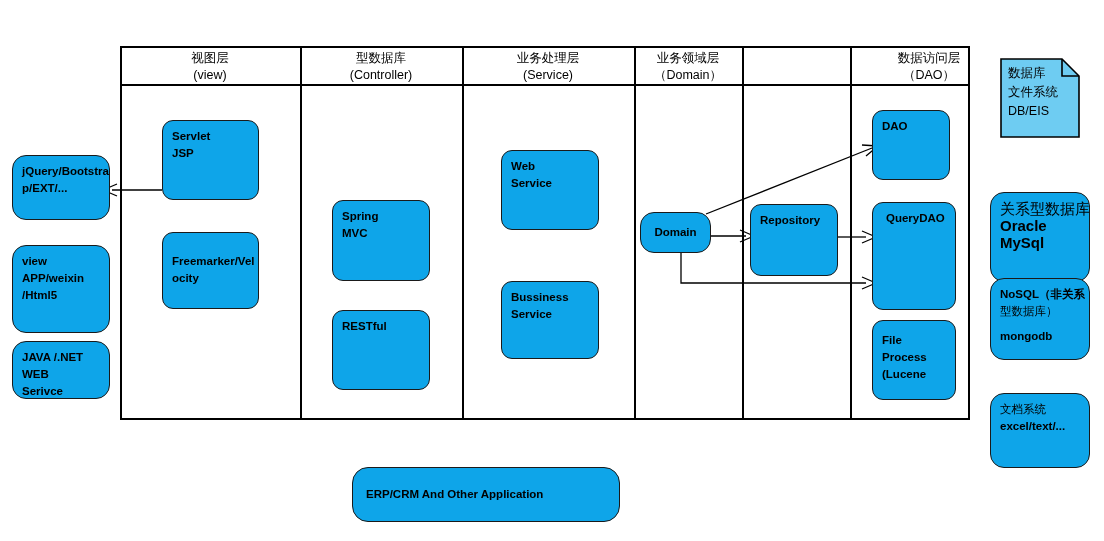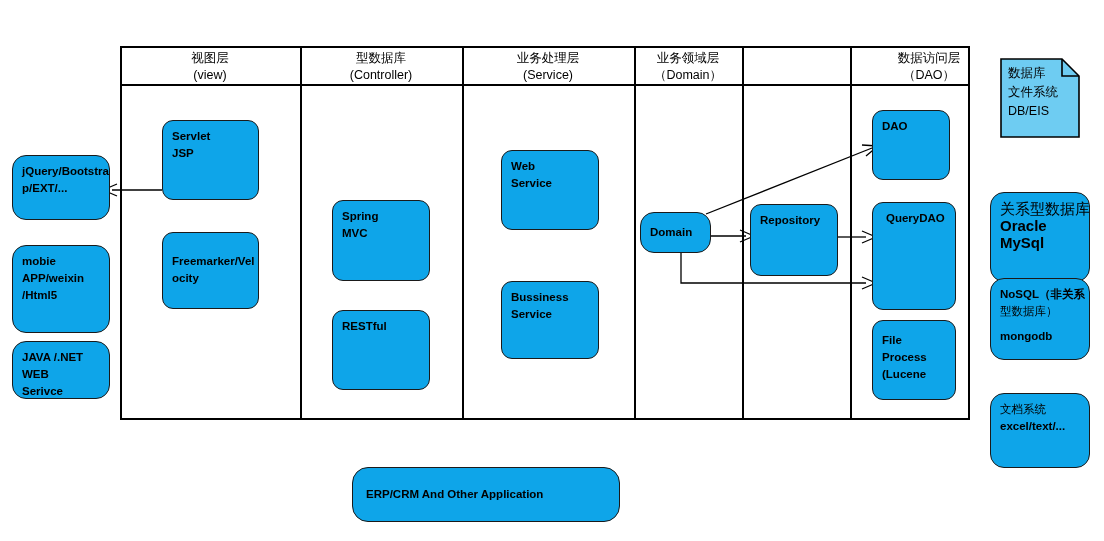--- a/index.html
+++ b/index.html
@@ -86,21 +86,21 @@
 
     <path d="M681,253 L681,283 L866,283" stroke="#000" stroke-width="1.3" fill="none"></path>
     <path d="M876,283 L862,277 M876,283 L862,289" stroke="#000" stroke-width="1.3" fill="none"></path>
   </svg>
 
   <div class="node thin" style="left:12px;top:155px;width:98px;height:65px;">
     <span class="ln">jQuery/Bootstra</span>
     <span class="ln">p/EXT/...</span>
   </div>
   <div class="node thin" style="left:12px;top:245px;width:98px;height:88px;">
-    <span class="ln">mobie</span>
+    <span class="ln">view</span>
     <span class="ln">APP/weixin</span>
     <span class="ln">/Html5</span>
   </div>
   <div class="node thin" style="left:12px;top:341px;width:98px;height:58px;">
     <span class="ln">JAVA /.NET</span>
     <span class="ln">WEB</span>
     <span class="ln">Serivce</span>
   </div>
 
   <div class="node" style="left:162px;top:120px;width:97px;height:80px;">
@@ -122,21 +122,21 @@
 
   <div class="node" style="left:501px;top:150px;width:98px;height:80px;">
     <span class="ln">Web</span>
     <span class="ln">Service</span>
   </div>
   <div class="node" style="left:501px;top:281px;width:98px;height:78px;">
     <span class="ln">Bussiness</span>
     <span class="ln">Service</span>
   </div>
 
-  <div class="node thin" style="left:640px;top:212px;width:71px;height:41px;padding-top:11px;">
+  <div class="node thin" style="left:640px;top:212px;width:71px;height:41px;padding-top:11px;text-align:center;">
     <span class="ln">Domain</span>
   </div>
 
   <div class="node" style="left:750px;top:204px;width:88px;height:72px;">
     <span class="ln">Repository</span>
   </div>
 
   <div class="node" style="left:872px;top:110px;width:78px;height:70px;">
     <span class="ln">DAO</span>
   </div>

